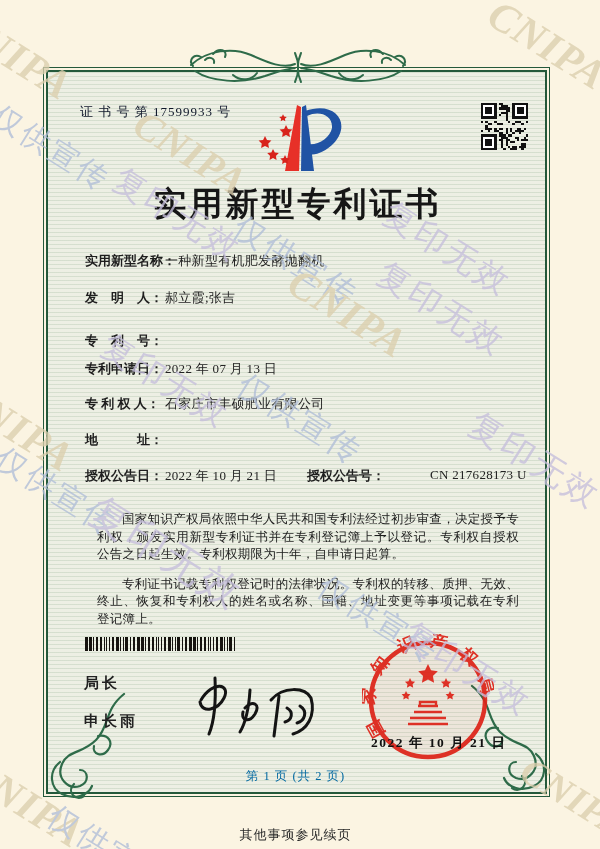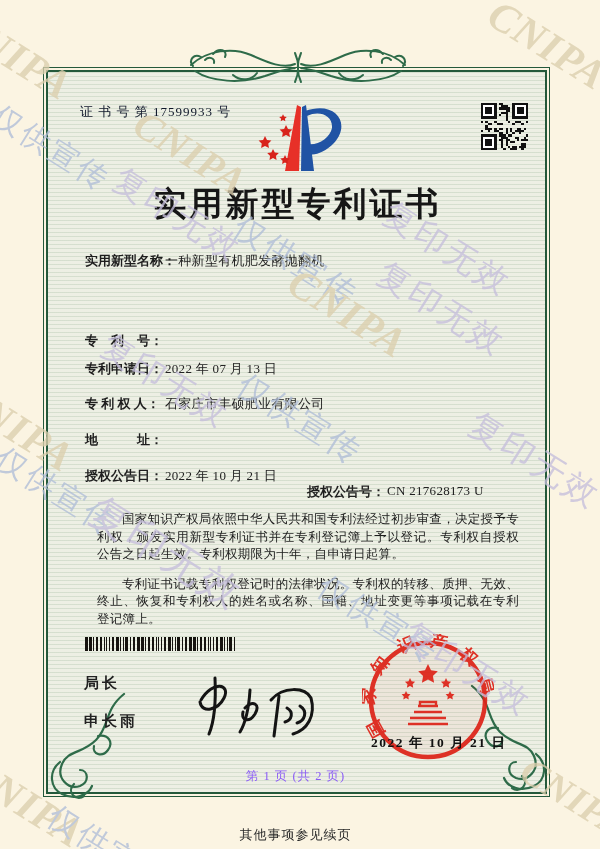--- a/index.html
+++ b/index.html
@@ -21,38 +21,38 @@
   .logo{position:absolute;left:255px;top:103px;z-index:2;}
   .qr{position:absolute;left:481px;top:103px;z-index:2;}
   .title{position:absolute;left:43px;top:182px;width:509px;text-align:center;
     font-size:33px;font-weight:700;letter-spacing:3px;color:#161616;z-index:2;}
 
   .row{position:absolute;left:85px;width:450px;display:flex;font-size:13px;color:#222;z-index:2;}
   .lbl{display:inline-block;width:80px;flex:0 0 80px;font-weight:600;white-space:pre;color:#1e1e1e;}
   .val{white-space:pre-wrap;max-width:372px;letter-spacing:.3px;}
   #row0{top:252px}#row1{top:289px}#row2{top:332px}#row3{top:360px}
   #row4{top:395px}#row5{top:431px}#row6{top:467px}
-  .grant{position:absolute;left:222px;top:16px;display:flex;}
+  .grant{position:absolute;left:222px;top:0;display:flex;gap:43px;}
 
   .paras{position:absolute;left:85px;top:499px;width:446px;font-size:12.5px;line-height:17.6px;
     color:#1d1d1d;z-index:2;text-align:justify;}
   .paras p{margin:12px;text-indent:2em;letter-spacing:.3px;}
 
   .barcode{position:absolute;left:85px;top:637px;z-index:2;}
   .dtitle,.dname{position:absolute;left:84px;font-family:"Liberation Sans","DejaVu Sans",sans-serif;
     font-weight:700;font-size:15px;letter-spacing:3px;color:#222;z-index:2;}
   .dtitle{top:674px}.dname{top:712px}
   .sig{position:absolute;left:183px;top:674px;z-index:2;}
 
   .seal{position:absolute;left:362px;top:634px;z-index:3;opacity:.93;}
   .sealdate{position:absolute;left:371px;top:734px;font-size:13.5px;letter-spacing:1.5px;
     color:#111;z-index:4;font-weight:600;}
 
   .pagenum{position:absolute;left:43px;top:768px;width:505px;text-align:center;
-    font-size:12.5px;letter-spacing:1px;color:#8b5cf6;z-index:2;}
+    font-size:12.5px;letter-spacing:1px;color:#0369a1;z-index:2;}
   .note{position:absolute;left:43px;top:806px;width:505px;text-align:center;
     font-size:13px;letter-spacing:1px;color:#2a2a2a;z-index:2;margin-top:20px;}
 
   
   #wm{position:absolute;inset:0;z-index:5;pointer-events:none;opacity:.78;}
   .wm{position:absolute;white-space:nowrap;transform:rotate(32deg);transform-origin:0 0;
     font-family:"Liberation Sans","DejaVu Sans",sans-serif;letter-spacing:3px;}
   .wm-p{color:#b0bed8;}
   .wm-c{color:#c6bfdc;}
   .wm-n{color:#dccfae;font-style:italic;font-weight:700;font-family:"Liberation Serif","DejaVu Serif",serif;letter-spacing:1px;}
@@ -225,20 +225,24 @@
       <rect x="15" y="20" width="1" height="1" fill="#111"></rect>
       <rect x="18" y="20" width="1" height="1" fill="#111"></rect>
     </svg>
 
   <div class="title">实用新型专利证书</div>
 
   <div class="row" id="row0">
     <span class="lbl">实用新型名称：</span>
     <span class="val">一种新型有机肥发酵抛翻机</span>
   </div>
+  <div class="row" id="row1">
+    <span class="lbl">发　明　人：</span>
+    <span class="val">郝立霞;张吉</span>
+  </div>
   <div class="row" id="row2">
     <span class="lbl">专　利　号：</span>
   </div>
   <div class="row" id="row3">
     <span class="lbl">专利申请日：</span>
     <span class="val">2022 年 07 月 13 日</span>
   </div>
   <div class="row" id="row4">
     <span class="lbl">专 利 权 人：</span>
     <span class="val">石家庄市丰硕肥业有限公司</span>

